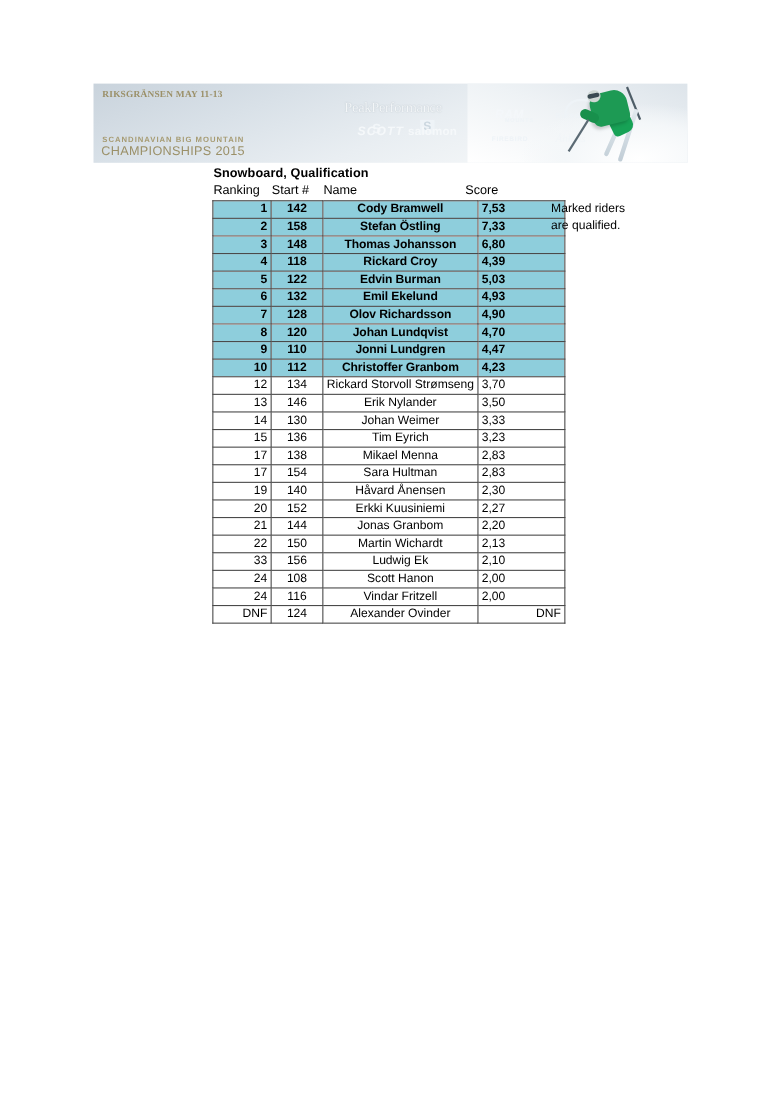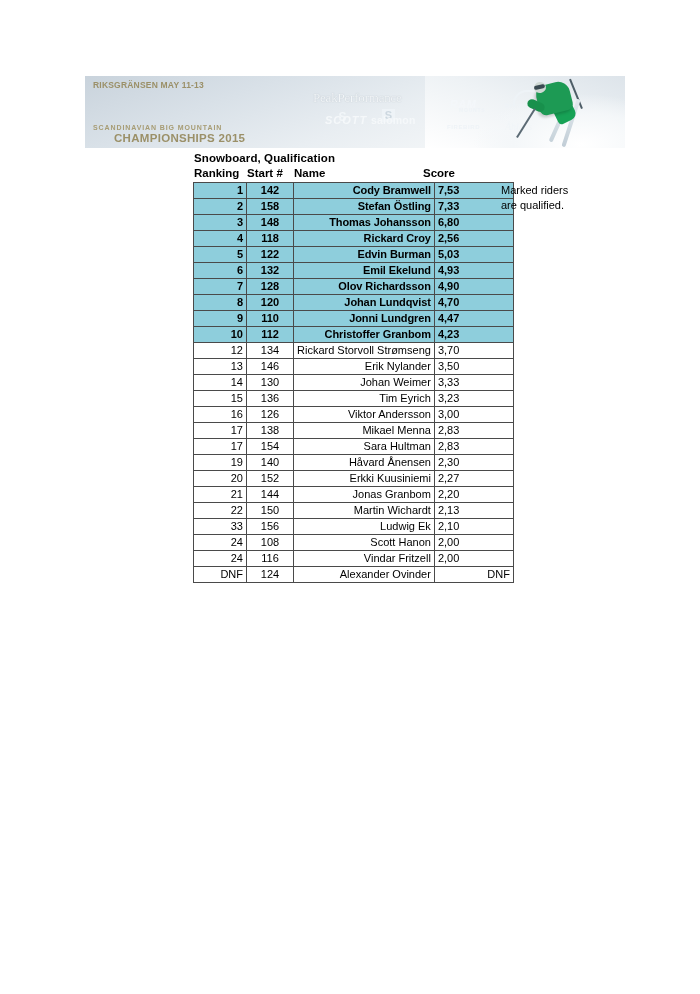--- a/index.html
+++ b/index.html
@@ -47,21 +47,21 @@
   }
   .logo-top-text {
     position: absolute;
     left: 2px;
     top: 0px;
     font-size: 8.5px;
     font-weight: bold;
     letter-spacing: 0.2px;
     color: #9b9068;
     white-space: nowrap;
-    font-family: Liberation Sans, sans-serif;
+    font-family: Liberation Serif, serif;
   }
   .logo-mark {
     position: absolute;
     left: 4px;
     top: 11px;
     width: 116px;
     height: 33px;
     font-size: 33px;
     font-weight: bold;
     line-height: 33px;
@@ -104,25 +104,24 @@
     font-weight: bold;
     letter-spacing: 0.9px;
     color: #a79c74;
     white-space: nowrap;
   }
   .logo-sub2 {
     position: absolute;
     left: 1px;
     top: 52px;
     font-size: 11.5px;
-    font-weight: bold;
+    font-weight: normal;
     letter-spacing: 0.3px;
     color: #9b9068;
     white-space: nowrap;
-    margin-left: 22px;
   }
 
   .sponsor {
     position: absolute;
     color: #ffffff;
     white-space: nowrap;
     text-align: center;
   }
   .sp-peak {
     left: 228px; top: 14px;
@@ -305,21 +304,21 @@
     white-space: nowrap;
   }
 
   .col-headers {
     position: absolute;
     left: 193px;
     top: 167px;
     width: 400px;
     height: 14px;
     font-size: 11.5px;
-    font-weight: bold;
+    font-weight: normal;
     color: #000;
   }
   .col-headers span { position: absolute; white-space: nowrap; }
   .ch-ranking { left: 1px; }
   .ch-start   { left: 54px; }
   .ch-name    { left: 101px; }
   .ch-score   { left: 230px; }
 
   table.results {
     position: absolute;
@@ -333,21 +332,21 @@
   table.results td {
     border: 1px solid #4a4a4a;
     height: 15px;
     padding: 0 3px;
     line-height: 15px;
     overflow: hidden;
     white-space: nowrap;
   }
   .c-rank  { width: 46px;  text-align: right; }
   .c-start { width: 40px;  text-align: center; }
-  .c-name  { width: 124px; text-align: right; }
+  .c-name  { width: 124px; text-align: center; }
   .c-score { width: 72px;  text-align: left; }
 
   tr.qualified td {
     background: #8ecedc;
     font-weight: bold;
   }
   tr.qualified .c-name { letter-spacing: -0.1px; }
 
   td.dnf-left { text-align: right; }
 
@@ -424,21 +423,21 @@
       <tr class="qualified">
         <td class="c-rank">3</td>
         <td class="c-start">148</td>
         <td class="c-name">Thomas Johansson</td>
         <td class="c-score">6,80</td>
       </tr>
       <tr class="qualified">
         <td class="c-rank">4</td>
         <td class="c-start">118</td>
         <td class="c-name">Rickard Croy</td>
-        <td class="c-score">2,56</td>
+        <td class="c-score">4,39</td>
       </tr>
       <tr class="qualified">
         <td class="c-rank">5</td>
         <td class="c-start">122</td>
         <td class="c-name">Edvin Burman</td>
         <td class="c-score">5,03</td>
       </tr>
       <tr class="qualified">
         <td class="c-rank">6</td>
         <td class="c-start">132</td>
@@ -487,26 +486,20 @@
         <td class="c-name">Johan Weimer</td>
         <td class="c-score">3,33</td>
       </tr>
       <tr>
         <td class="c-rank">15</td>
         <td class="c-start">136</td>
         <td class="c-name">Tim Eyrich</td>
         <td class="c-score">3,23</td>
       </tr>
       <tr>
-        <td class="c-rank">16</td>
-        <td class="c-start">126</td>
-        <td class="c-name">Viktor Andersson</td>
-        <td class="c-score">3,00</td>
-      </tr>
-      <tr>
         <td class="c-rank">17</td>
         <td class="c-start">138</td>
         <td class="c-name">Mikael Menna</td>
         <td class="c-score">2,83</td>
       </tr>
       <tr>
         <td class="c-rank">17</td>
         <td class="c-start">154</td>
         <td class="c-name">Sara Hultman</td>
         <td class="c-score">2,83</td>

